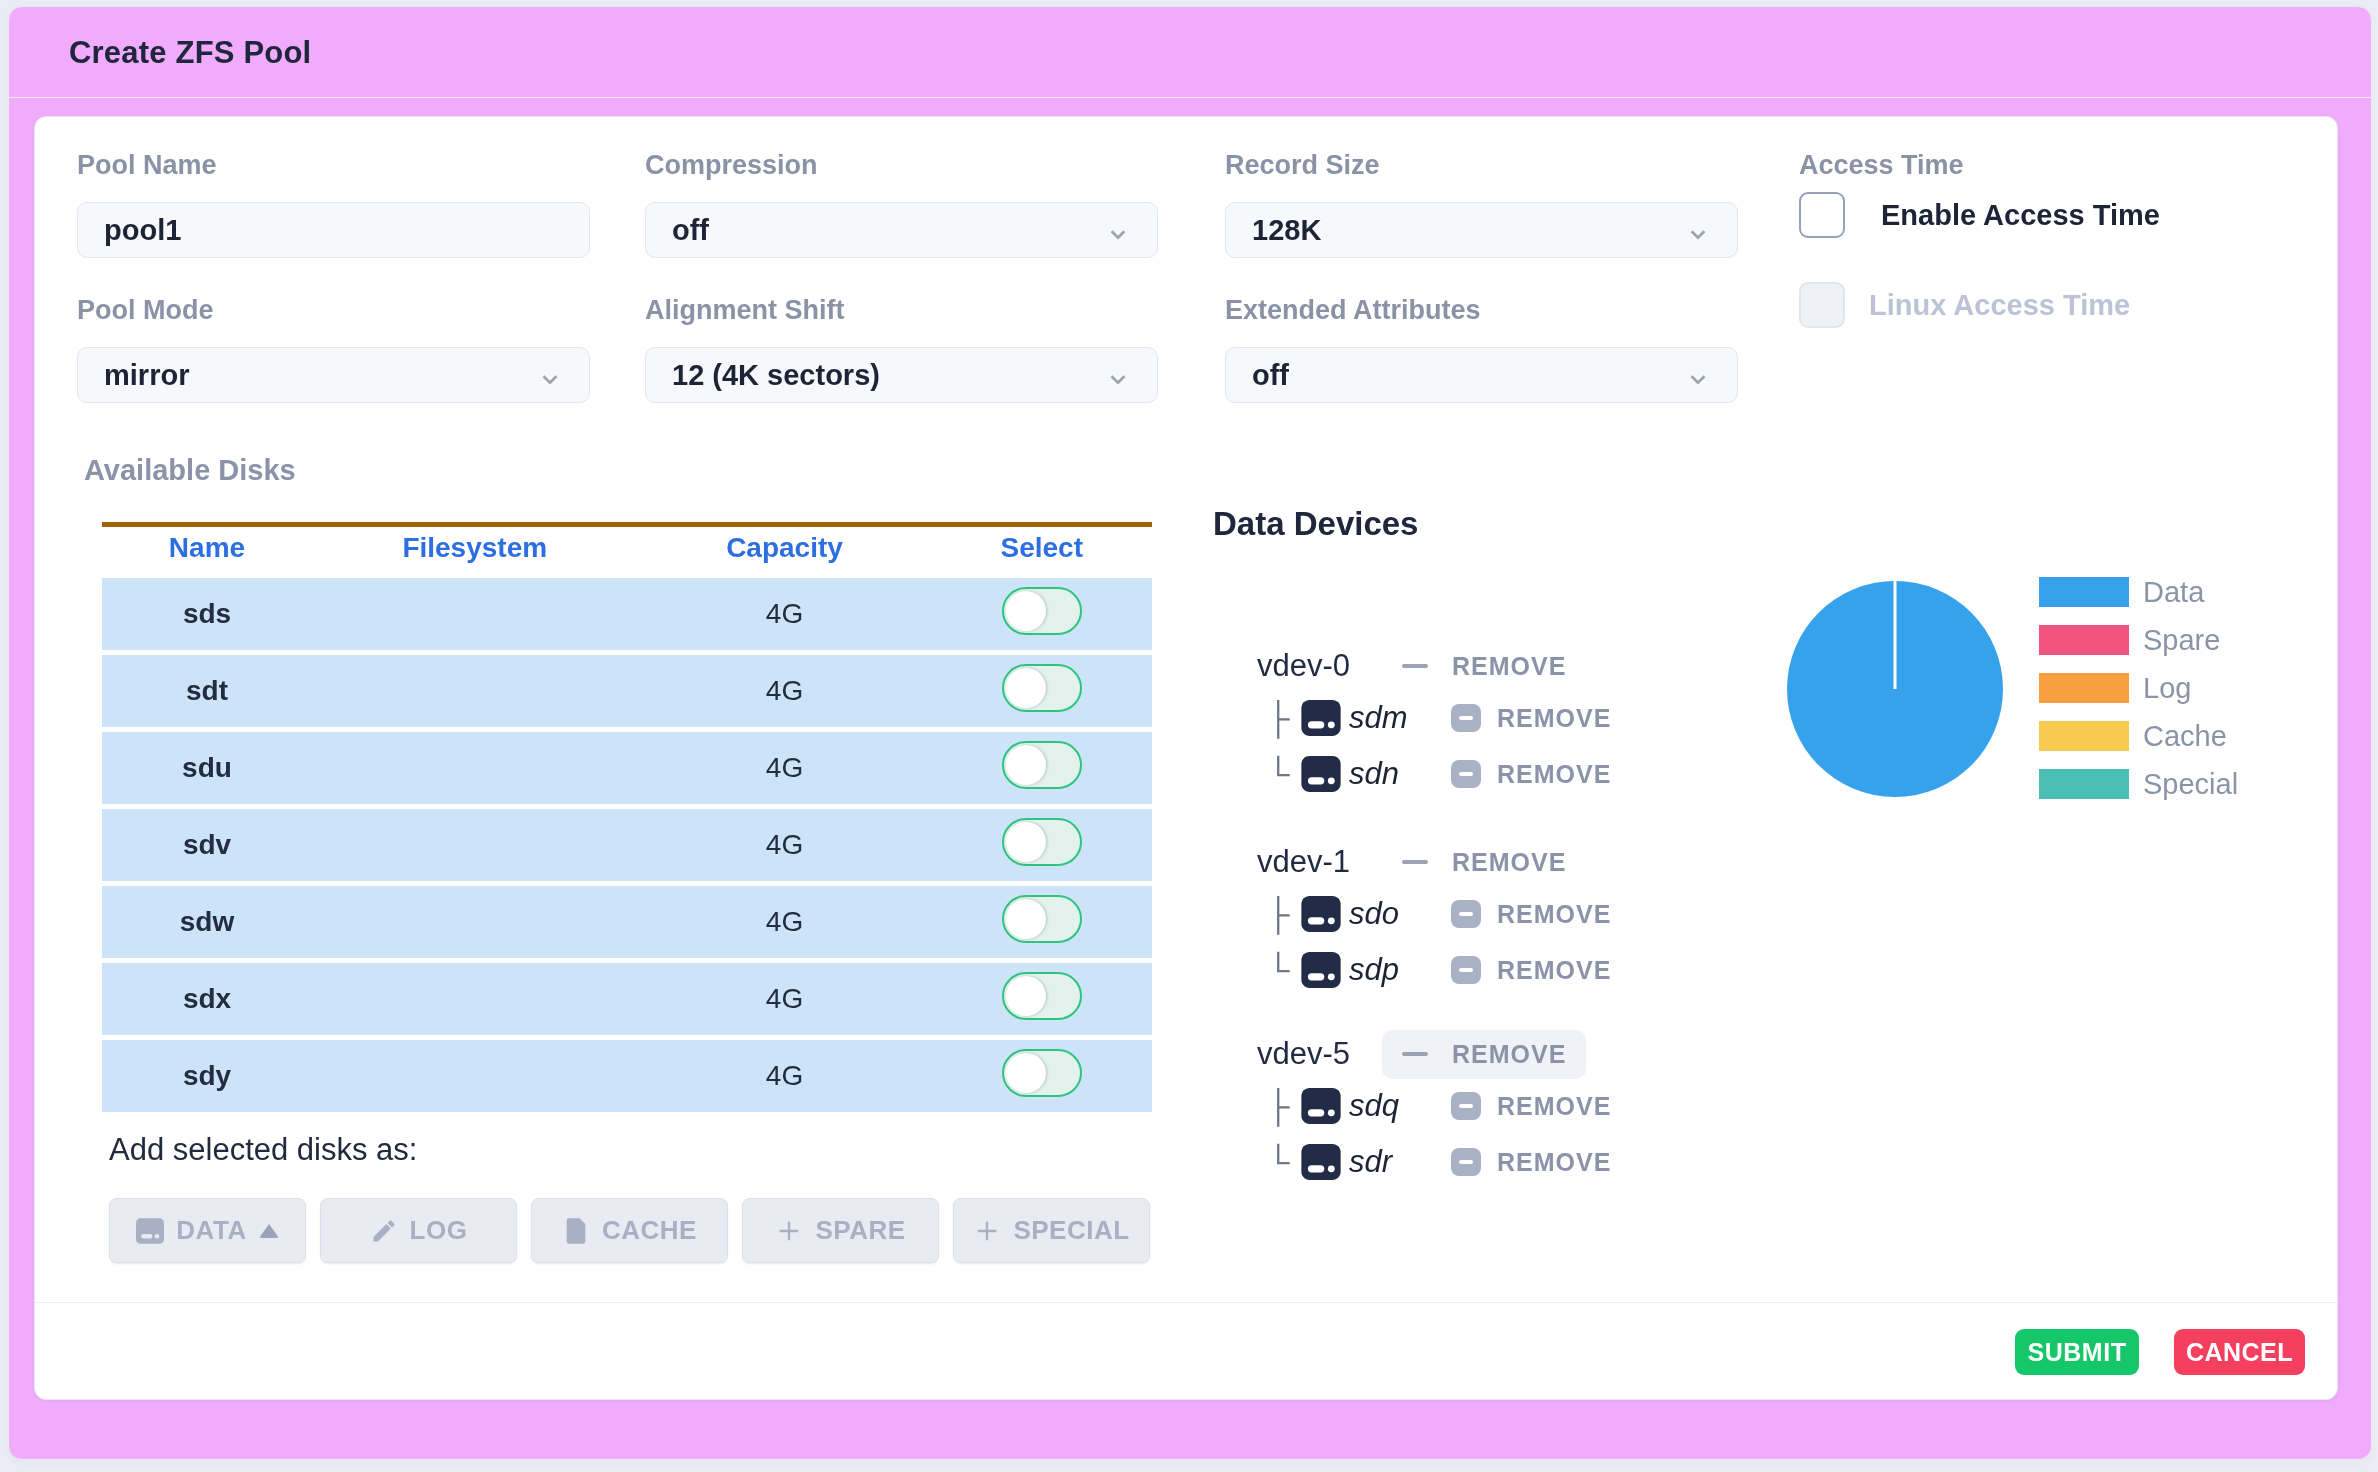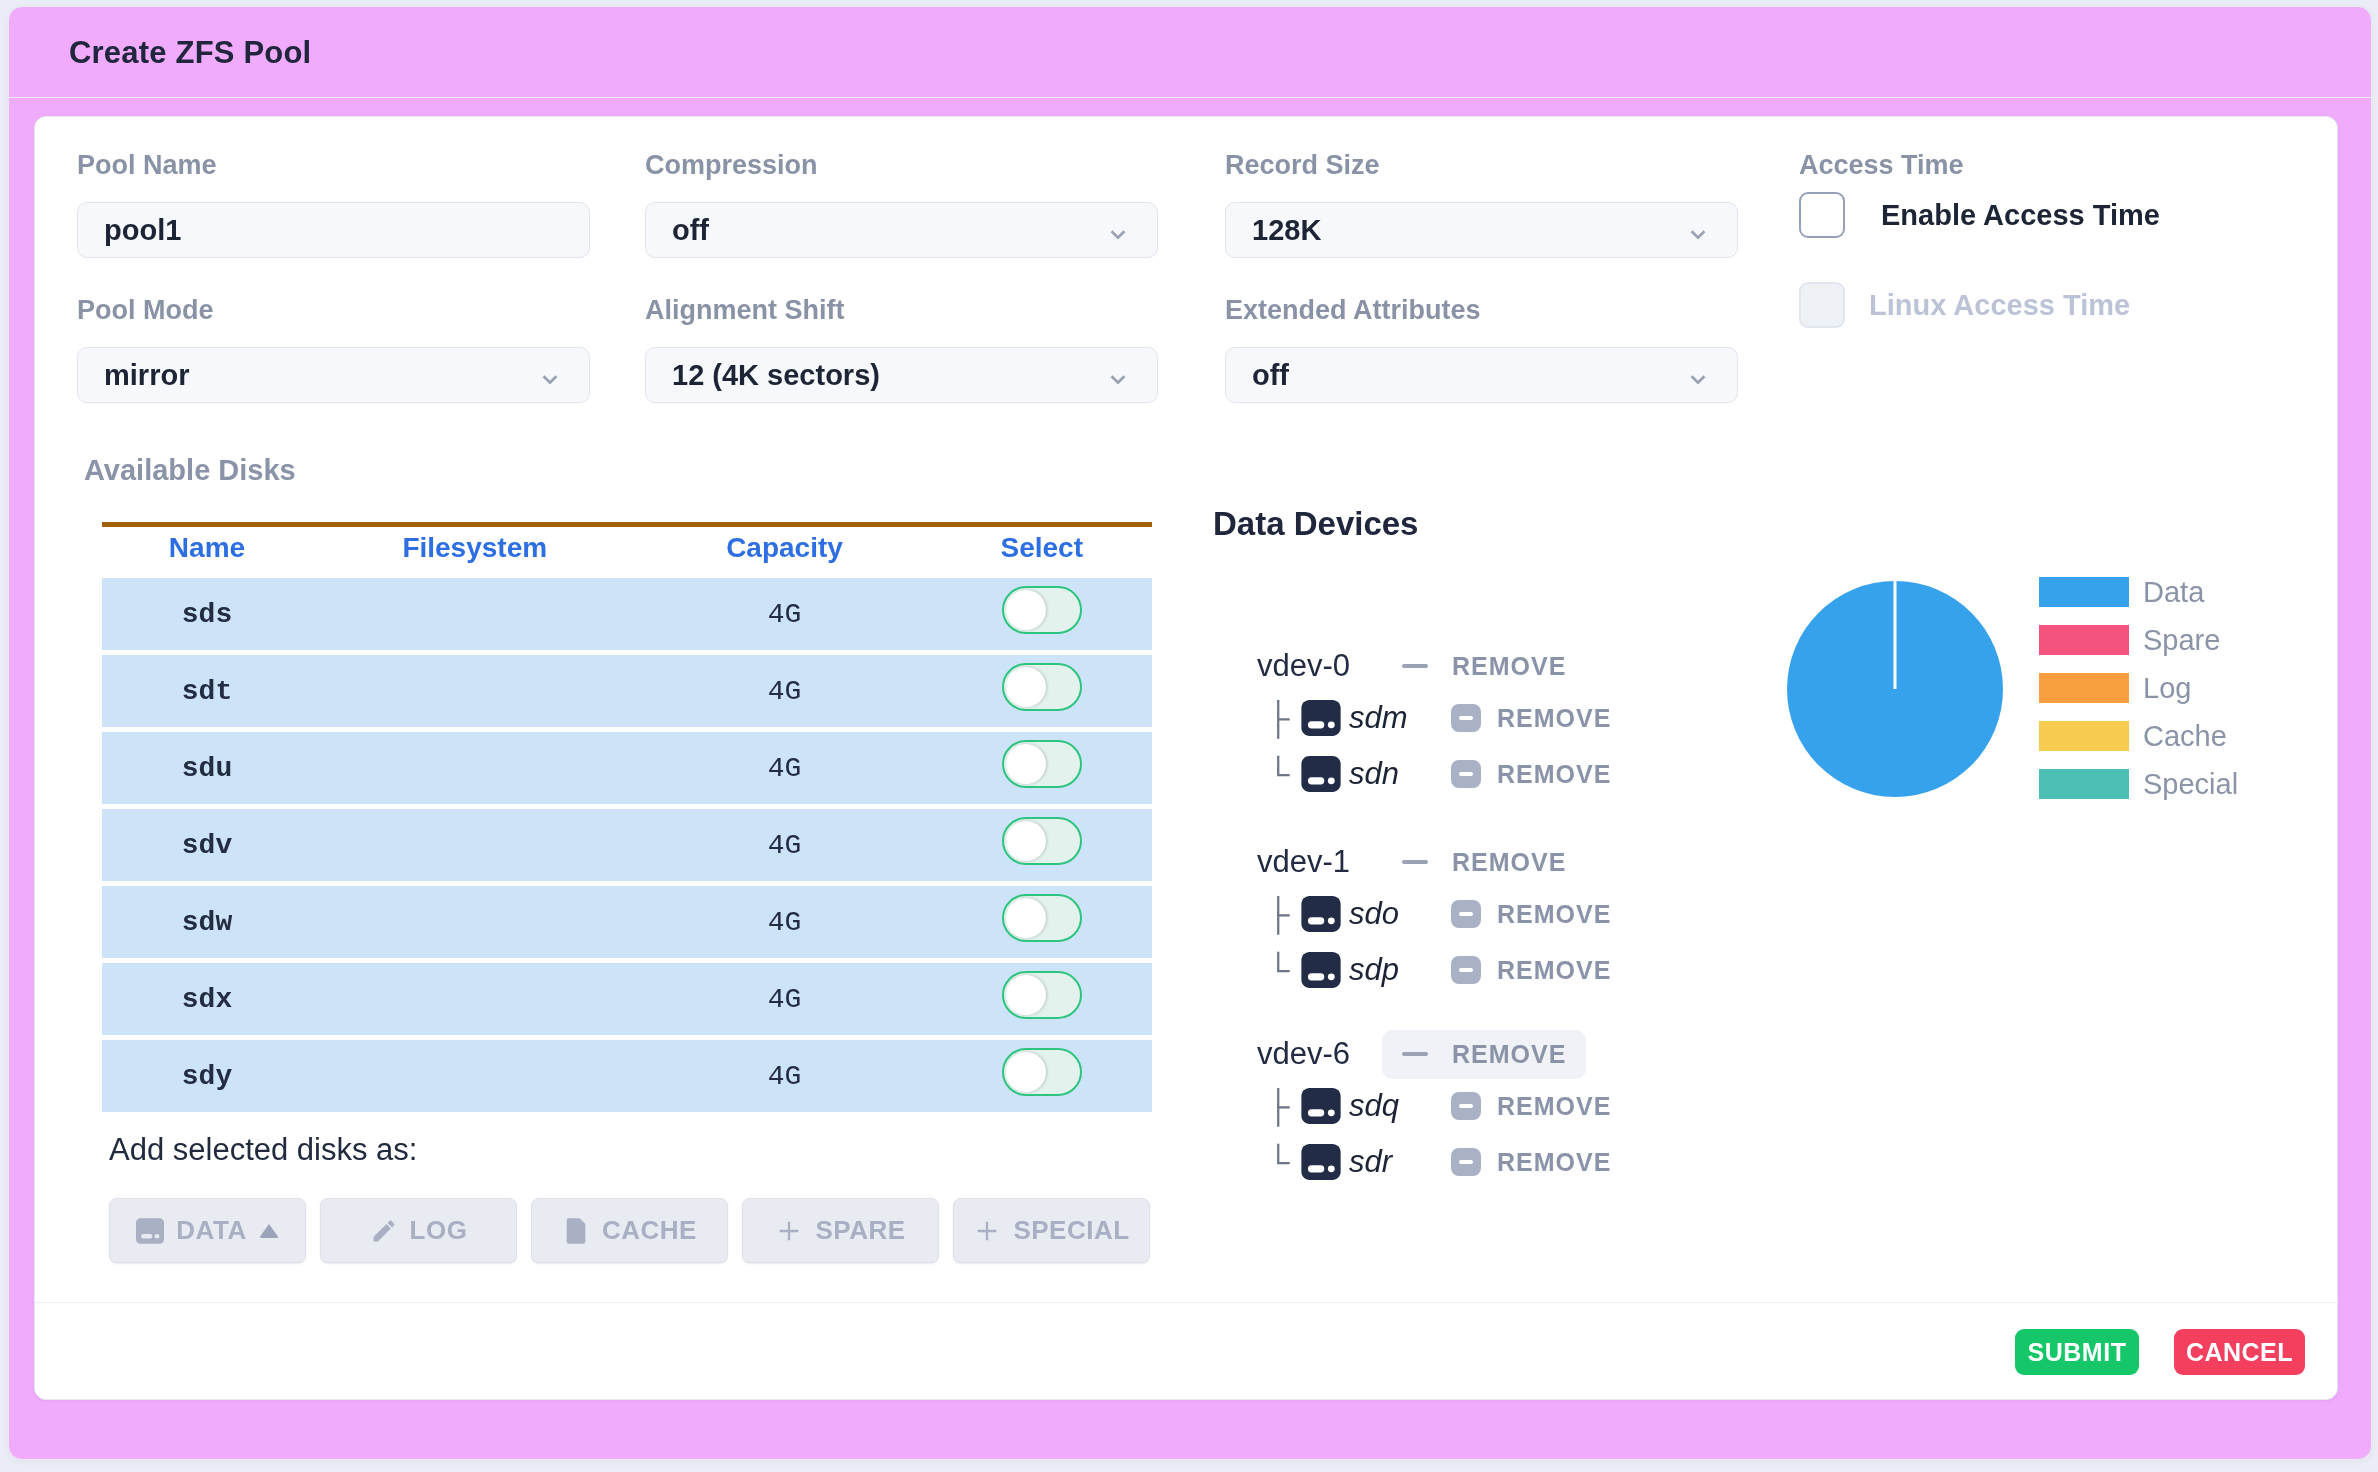--- a/index.html
+++ b/index.html
@@ -58,21 +58,21 @@
   .thead {
     border-top:5px solid #a16207; height:46px;
     display:grid; grid-template-columns:20% 31% 28% 21%; align-items:center;
   }
   .thead span { text-align:center; font-size:28px; font-weight:700; color:#2d6fe3; }
   .tbody { margin-top:10px; }
   .trow {
     height:72px; margin-bottom:5px; background:#cde4f8;
     display:grid; grid-template-columns:20% 31% 28% 21%; align-items:center;
   }
-  .cell { text-align:center; font-size:28px; color:#242c42;font-family:Liberation Mono, monospace; }
+  .cell { text-align:center; font-size:28px; color:#242c42; }
   .cell.name { font-weight:700; }
   .cell.cap { font-weight:500; }
   .toggle {
     width:80px; height:48px; border:2px solid #2cc47e; border-radius:24px;
     background:#e4f2ee; margin:0 auto; position:relative; cursor:pointer;
   }
   .toggle .knob {
     position:absolute; left:2px; top:2px; width:40px; height:40px;
     border-radius:50%; background:#ffffff; box-shadow:1px 0 3px rgba(40,60,60,.25);
   }
@@ -367,21 +367,21 @@
           <span class="chip">
               <i></i>
             </span>
           <span class="remove-text">REMOVE</span>
         </button>
       </div>
     </div>
 
     <div class="vdev-group" style="top:913px;">
       <div class="vdev-head">
-        <span class="vdev-name">vdev-6</span>
+        <span class="vdev-name">vdev-5</span>
         <button class="group-remove hover">
           <span class="dash"></span>
           <span class="remove-text">REMOVE</span>
         </button>
       </div>
       <div class="disk-row">
         <span class="branch">├</span>
         <svg class="drive-icon" viewBox="0 0 24 22" fill="#232c47">
             <path d="M5 0h14c2.8 0 5 2.2 5 5v12c0 2.8-2.2 5-5 5H5c-2.8 0-5-2.2-5-5V5c0-2.8 2.2-5 5-5z"></path>
             <rect x="4" y="13" width="10" height="4.4" rx="2.2" fill="#fff"></rect>

